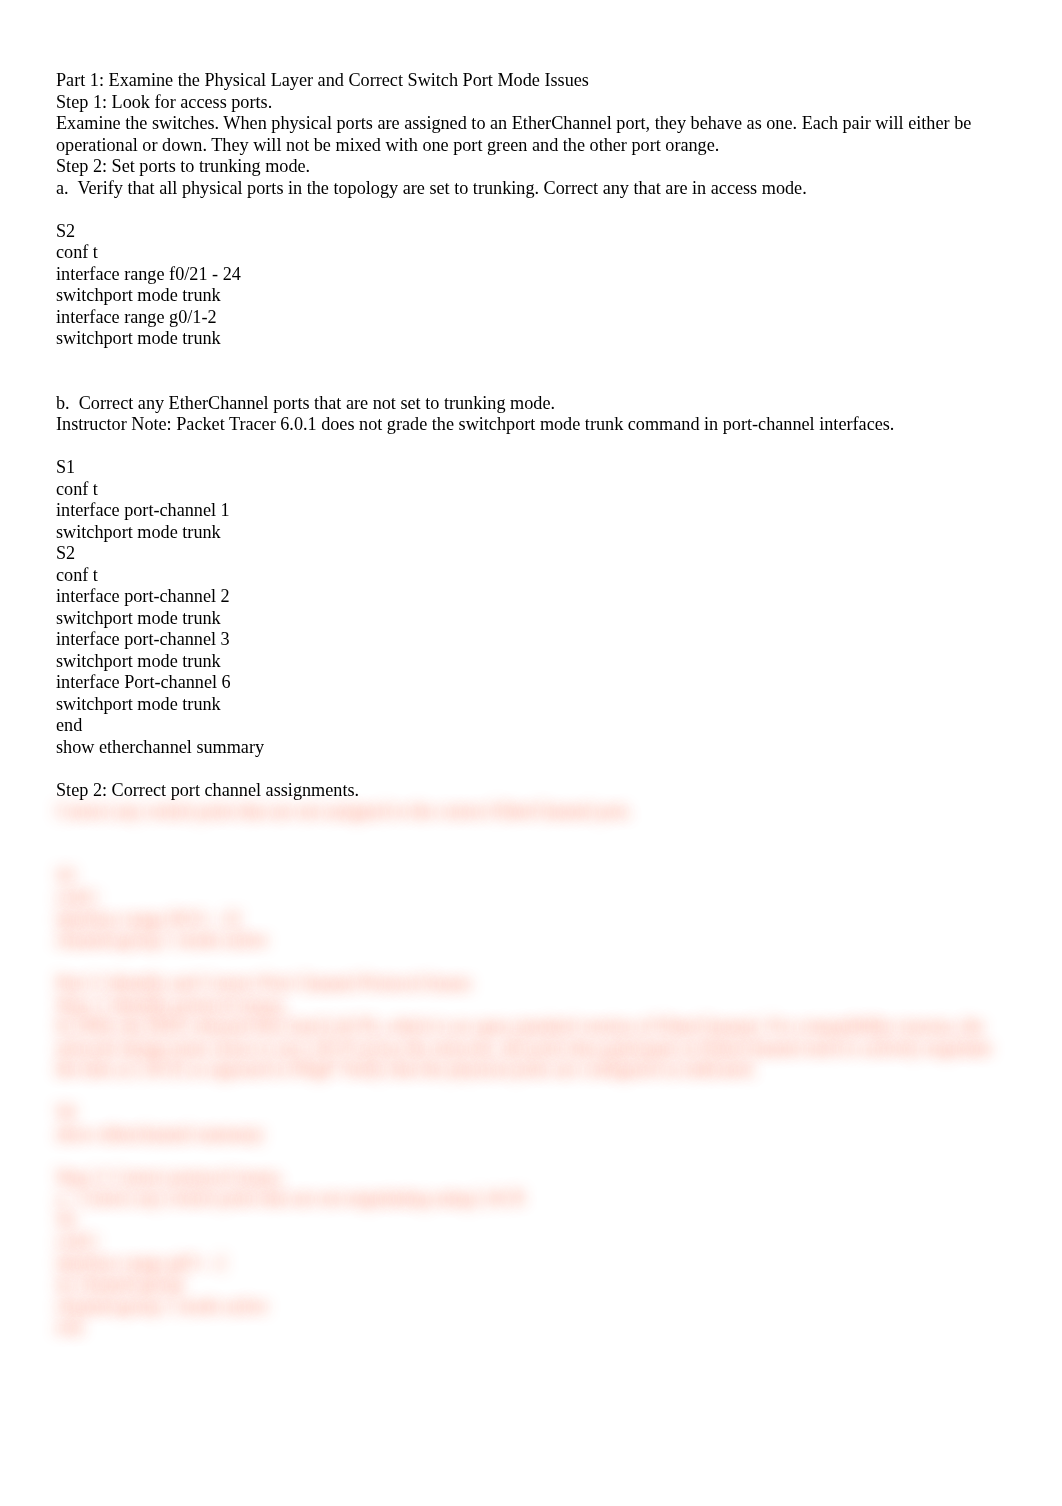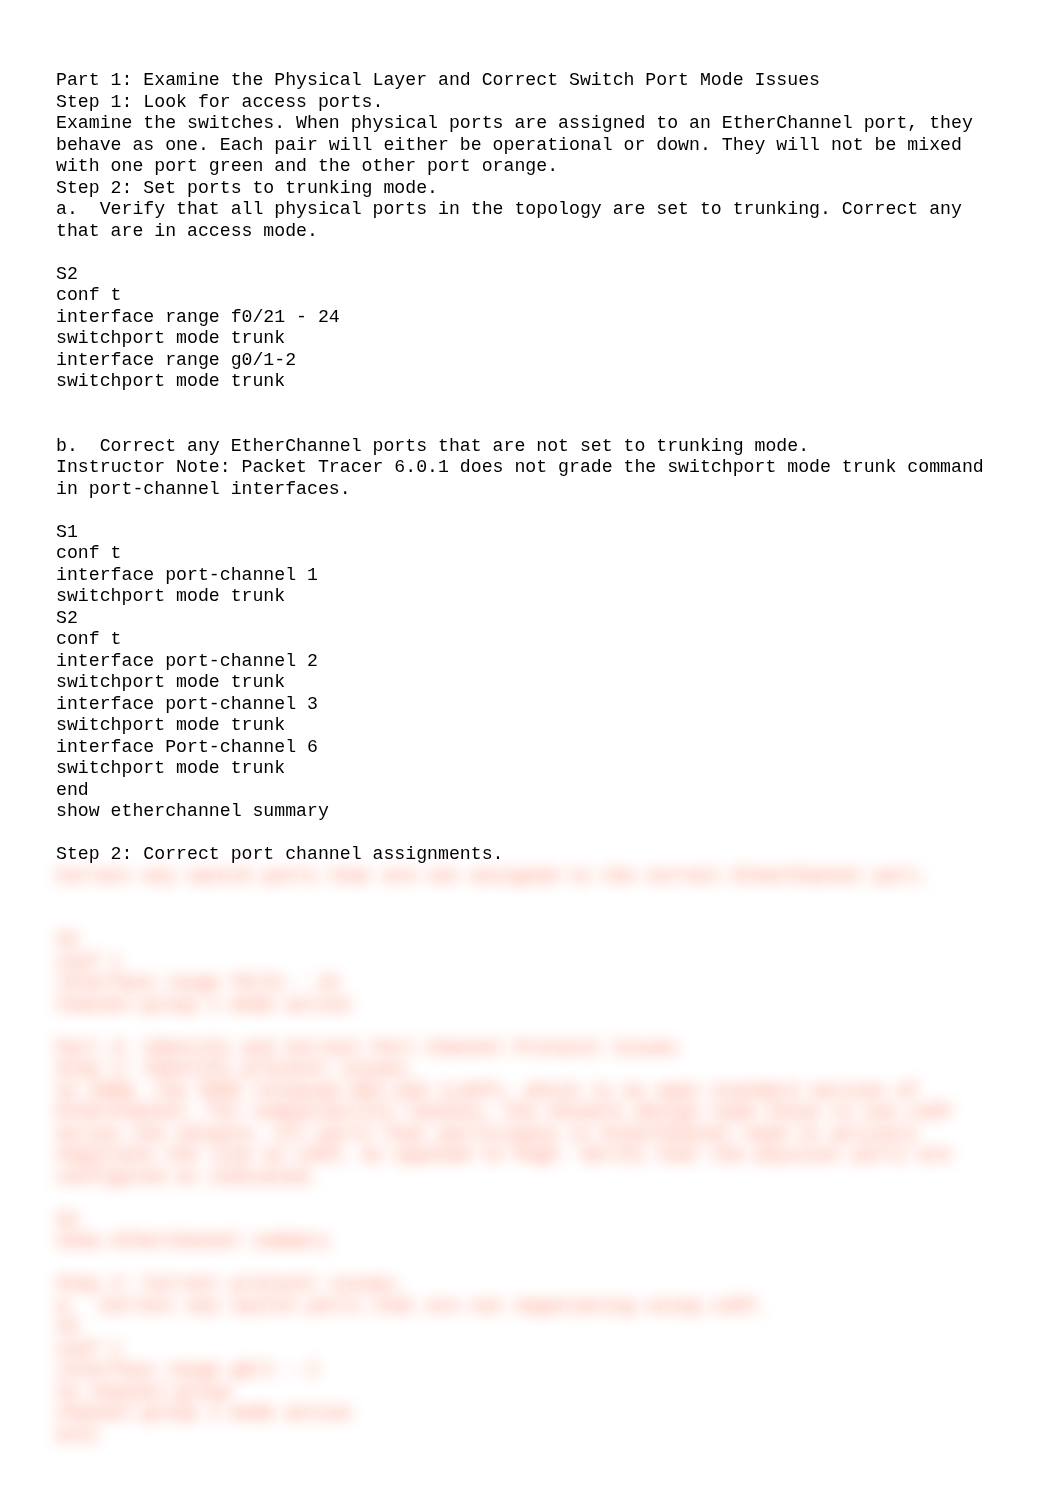--- a/index.html
+++ b/index.html
@@ -5,21 +5,21 @@
   html, body {
     margin: 0;
     padding: 0;
     background: #ffffff;
   }
   .page {
     width: 1062px;
     height: 1506px;
     box-sizing: border-box;
     padding: 70px 56px 30px 56px;
-    font-family: Liberation Mono, monospace;
+    font-family: Liberation Serif, serif;
     font-size: 18.2px;
     line-height: 21.5px;
     color: #000000;
     white-space: pre-wrap;
     word-wrap: break-word;
     position: relative;
   }
   .blurred {
     color: transparent;
     text-shadow: 0 0 14px rgba(255,100,60,0.85);

